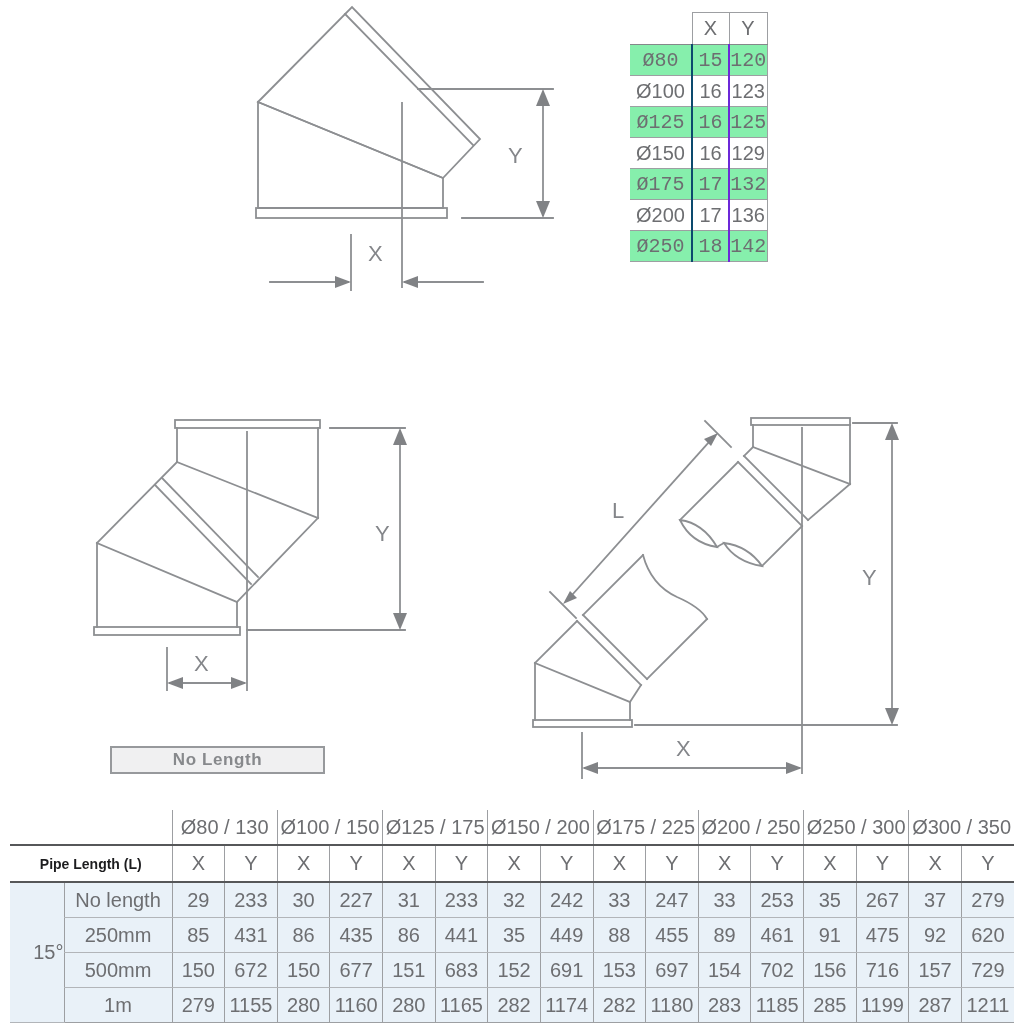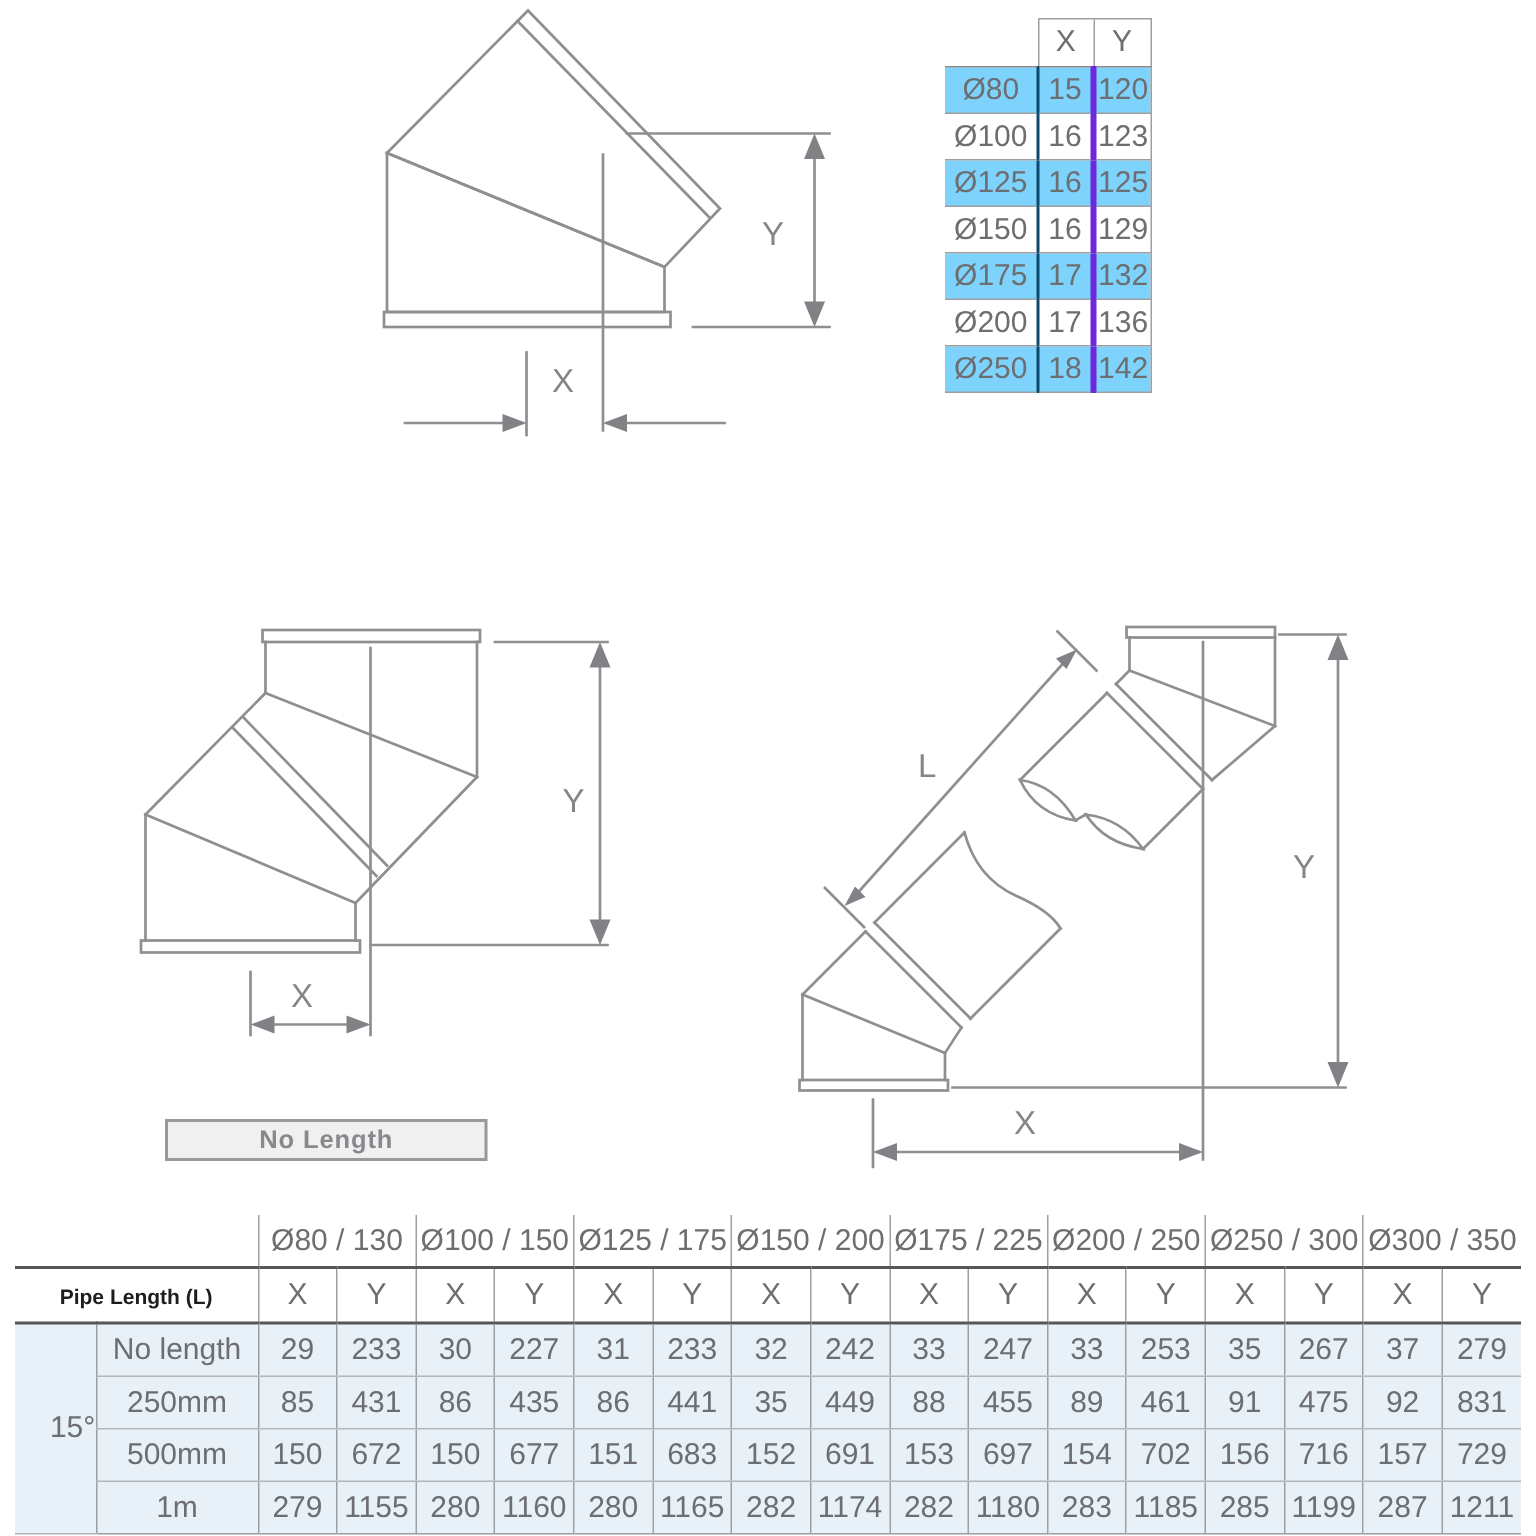--- a/index.html
+++ b/index.html
@@ -16,22 +16,22 @@
   
   #small-table{left:630px;top:12px;}
   #small-table table{border-collapse:collapse;table-layout:fixed;}
   #small-table th,#small-table td{font-weight:normal;font-size:20px;color:#6d6e71;
      text-align:center;padding:0;height:30px;white-space:nowrap;}
   #small-table thead th{height:31px;border-bottom:1px solid #85878a;}
   #small-table thead th.xcol{border-top:1px solid #9d9fa2;border-left:1px solid #9d9fa2;}
   #small-table thead th.ycol{border-top:1px solid #9d9fa2;border-left:1px solid #9d9fa2;border-right:1px solid #9d9fa2;}
   #small-table tbody td{border-bottom:1px solid #9d9fa2;}
   #small-table tbody td.vx{border-left:2px solid #0c4a6e;}
-  #small-table tbody td.vy{border-left:4px solid #6d28d9;border-right:1px solid #9d9fa2;}
-  #small-table tr.stripe{background:#7dd3fc;}
+  #small-table tbody td.vy{border-left:2px solid #6d28d9;border-right:1px solid #9d9fa2;}
+  #small-table tr.stripe{background:#86efac;font-family:Liberation Mono, monospace;}
 
   
   #no-length-box{left:110px;top:746px;width:211px;height:24px;background:#f0f0f1;
      border:2px solid #97999c;display:flex;align-items:center;justify-content:center;}
   #no-length-box span{font-size:17px;font-weight:bold;color:#87898c;letter-spacing:.6px;}
 
   
   #big-table{left:10px;top:810px;}
   #big-table table{border-collapse:collapse;table-layout:fixed;width:1004px;}
   #big-table th,#big-table td{font-weight:normal;font-size:20px;color:#6d6e71;
@@ -312,21 +312,21 @@
           <td>441</td>
           <td>35</td>
           <td>449</td>
           <td>88</td>
           <td>455</td>
           <td>89</td>
           <td>461</td>
           <td>91</td>
           <td>475</td>
           <td>92</td>
-          <td>831</td>
+          <td>620</td>
         </tr>
         <tr>
           <th>500mm</th>
           <td>150</td>
           <td>672</td>
           <td>150</td>
           <td>677</td>
           <td>151</td>
           <td>683</td>
           <td>152</td>

